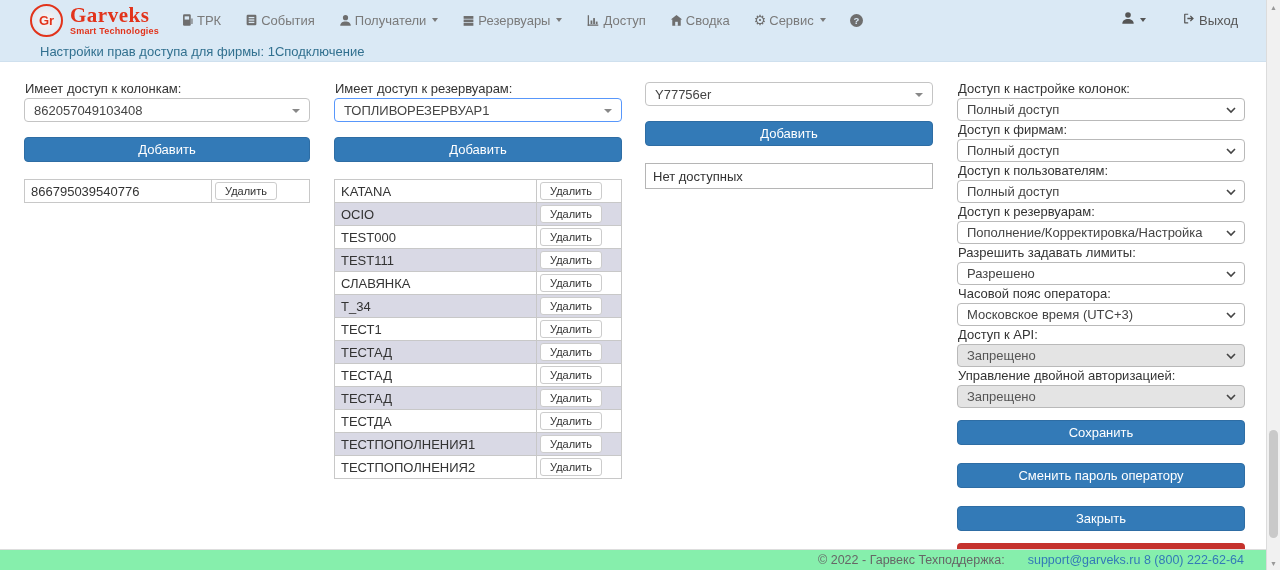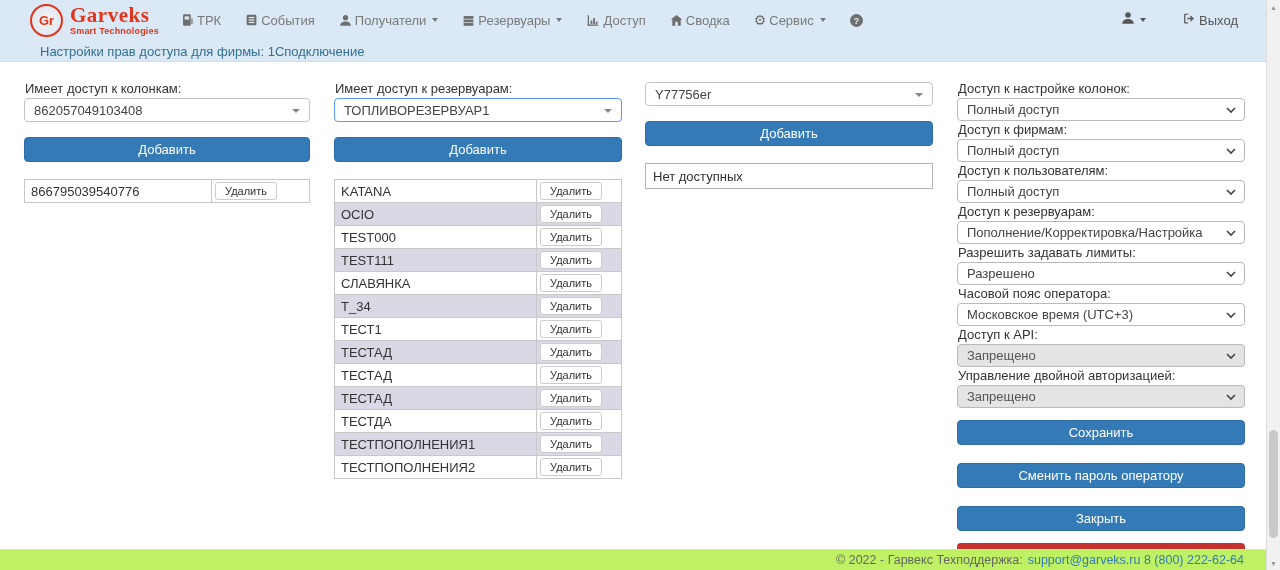--- a/index.html
+++ b/index.html
@@ -68,23 +68,23 @@
   
   .group { margin-bottom:2px; }
   .sel { position:relative; height:23px; border:1px solid #b9b9b9; border-radius:4px; background:#fff;
          font-size:13px; color:#444; display:flex; align-items:center; padding:0 24px 0 9px; cursor:pointer; }
   .sel.disabled { background:#e4e4e4; color:#555; cursor:default; }
   .sel .chev { position:absolute; right:8px; top:8px; }
 
   
   .red-partial { position:absolute; left:957px; top:543px; width:288px; height:12px; background:var(--danger);
                  border-radius:4px; z-index:1; }
-  .footer { position:absolute; left:0; right:14px; bottom:0; height:21px; background:#bef264;
+  .footer { position:absolute; left:0; right:14px; bottom:0; height:21px; background:#86efac;
             border-top:1px solid #ddd; display:flex; justify-content:flex-end; align-items:center;
-            padding-right:22px; gap:5px; font-size:12.5px; color:#666; z-index:5; }
+            padding-right:22px; gap:23px; font-size:12.5px; color:#666; z-index:5; }
   .footer a { color:var(--accent); text-decoration:none; cursor:pointer; }
 
   
   .scrollbar { position:absolute; top:0; right:0; width:14px; height:570px; background:#f1f1f1;
                border-left:1px solid #dcdcdc; z-index:10; }
   .sb-arrow { position:absolute; left:0; width:13px; height:14px; display:flex; align-items:center;
               justify-content:center; font-size:7px; color:#999; cursor:pointer; }
   .sb-up { top:0; } .sb-down { bottom:0; }
   .sb-thumb { position:absolute; left:2px; width:9px; top:430px; height:108px; background:#c9c9c9;
               border-radius:5px; cursor:grab; }

